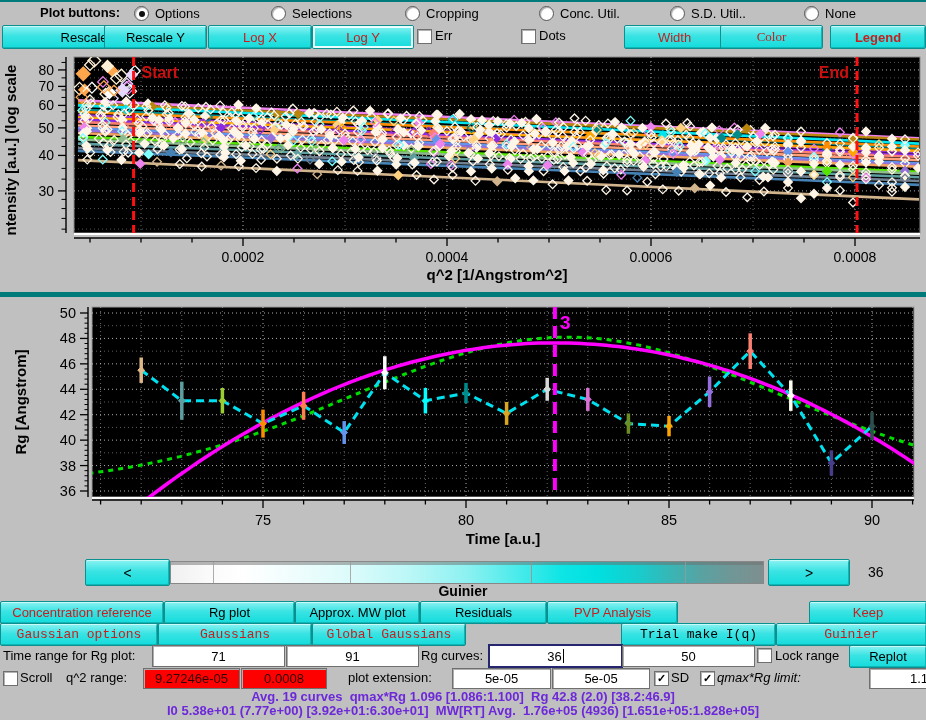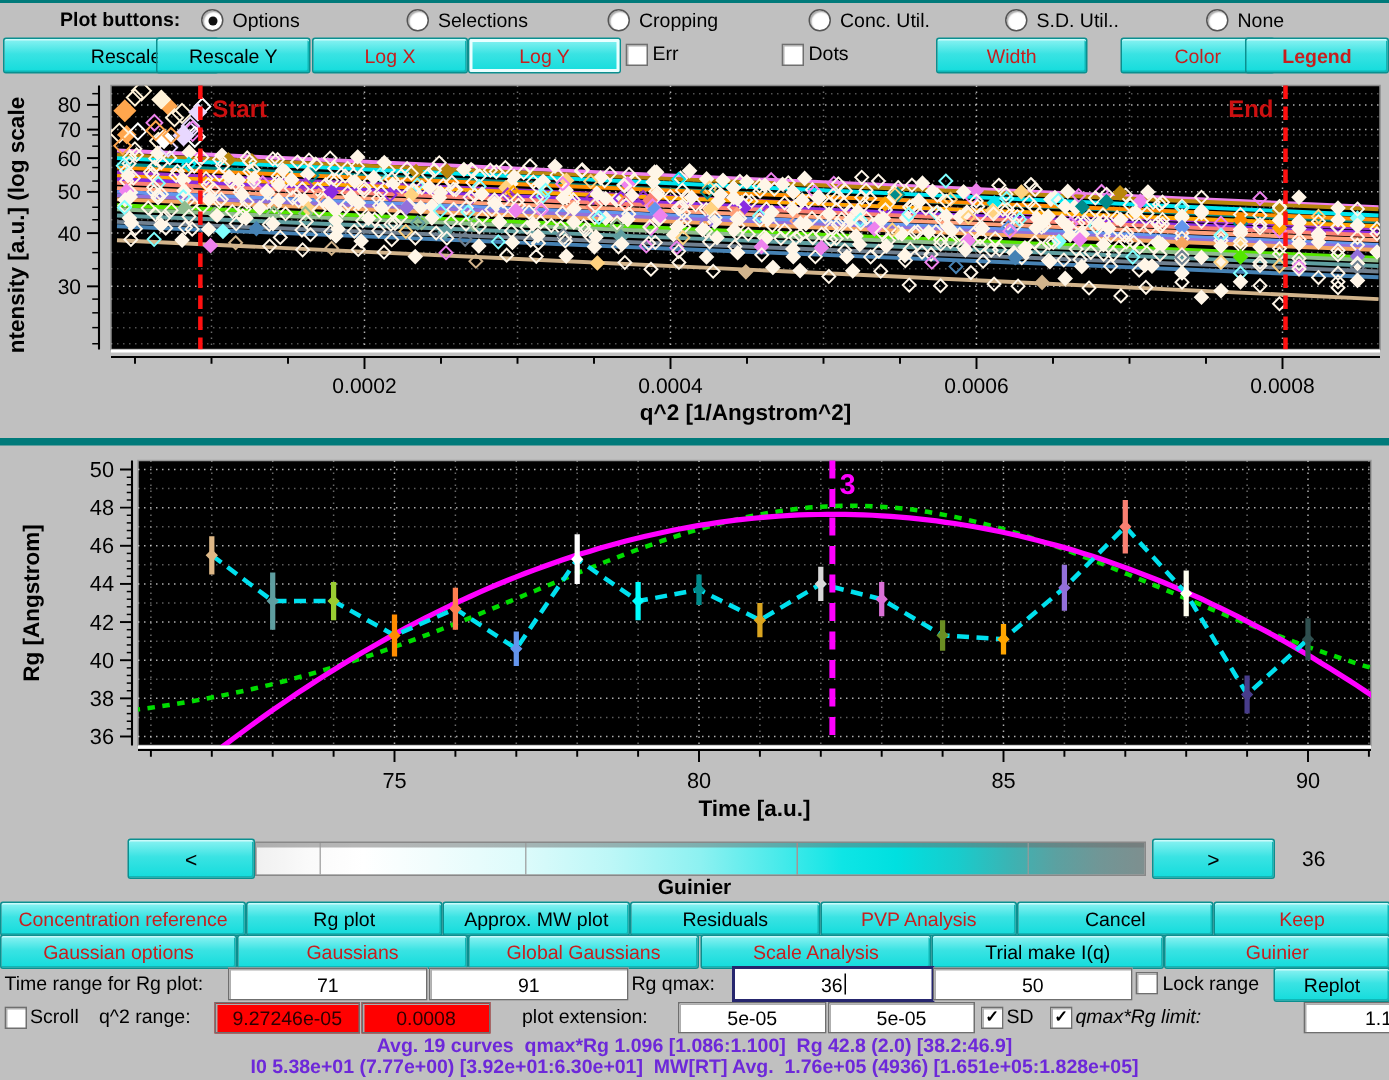--- a/index.html
+++ b/index.html
@@ -50,21 +50,21 @@
   <div class="abs" style="left:0;top:25px;width:926px;height:22px;" id="toolbar">
       <div class="cyanbtn" style="position: absolute; left: 2px; top: 0px; width: 101px; height: 22px; padding-left: 41px;">Rescale XY</div>
       <div class="cyanbtn" style="position: absolute; left: 104px; top: 0px; width: 101px; height: 22px;">Rescale Y</div>
       <div class="cyanbtn redtxt" style="position: absolute; left: 208px; top: 0px; width: 102px; height: 22px;">Log X</div>
       <div class="cyanbtn redtxt focus" style="position: absolute; left: 312px; top: 0px; width: 100px; height: 22px;">Log Y</div>
       <span class="cb" style="position: absolute; left: 417px; top: 4px;"></span>
       <span class="lbl" style="position: absolute; left: 435px; top: 1px;">Err</span>
       <span class="cb" style="position: absolute; left: 521px; top: 4px;"></span>
       <span class="lbl" style="position: absolute; left: 539px; top: 1px;">Dots</span>
       <div class="cyanbtn redtxt" style="position: absolute; left: 624px; top: 0px; width: 99px; height: 22px;">Width</div>
-      <div class="cyanbtn redtxt" style="position: absolute; left: 747px; top: 0px; width: 101px; height: 22px;">Color</div>
+      <div class="cyanbtn redtxt" style="position: absolute; left: 720px; top: 0px; width: 101px; height: 22px; font-family: Liberation Serif, serif;">Color</div>
       <div class="cyanbtn redtxt" style="position: absolute; left: 830px; top: 0px; width: 94px; height: 22px; font-weight: bold;">Legend</div>
     </div>
 
   <svg id="plot1" class="abs" style="left:0;top:50px;" width="926" height="242" viewBox="0 0 926 242">
       <defs>
         <clipPath id="clip1">
           <rect x="74" y="7" width="846" height="176"></rect>
         </clipPath>
       </defs>
       <rect x="74" y="7" width="846" height="176" fill="#000" stroke="#8a8a8a" stroke-width="1"></rect>
@@ -1179,37 +1179,35 @@
   <div class="abs cyanbtn" style="left:768px;top:559px;width:80px;height:25px;font-size:14px;">&gt;</div>
   <div class="abs lbl" style="left:868px;top:562px;width:50px;font-size:14px;">36</div>
   <div class="abs" style="left:0;top:583px;width:926px;text-align:center;font:bold 14px 'Liberation Sans',sans-serif;">Guinier</div>
 
   <div id="grid1" class="abs" style="left:0;top:601px;width:926px;height:21px;">
       <div class="cyanbtn" style="position: absolute; left: 164px; top: 0px; width: 129px; height: 21px;">Rg plot</div>
       <div class="cyanbtn redtxt" style="position: absolute; left: 0px; top: 0px; width: 162px; height: 21px;">Concentration reference</div>
       <div class="cyanbtn" style="position: absolute; left: 295px; top: 0px; width: 123px; height: 21px;">Approx. MW plot</div>
       <div class="cyanbtn" style="position: absolute; left: 420px; top: 0px; width: 125px; height: 21px;">Residuals</div>
       <div class="cyanbtn redtxt" style="position: absolute; left: 547px; top: 0px; width: 129px; height: 21px;">PVP Analysis</div>
-      <div class="cyanbtn" style="position: absolute; left: 678px; top: 0px; width: 129px; height: 21px;">Cancel</div>
       <div class="cyanbtn redtxt" style="position: absolute; left: 809px; top: 0px; width: 116px; height: 21px;">Keep</div>
     </div>
-  <div id="grid2" class="abs" style="left:0;top:623px;width:926px;height:21px;">
+  <div id="grid2" class="abs" style="left:0;top:623px;width:926px;height:21px;font-family:Liberation Mono, monospace;">
       <div class="cyanbtn redtxt" style="position: absolute; left: 0px; top: 0px; width: 156px; height: 21px;">Gaussian options</div>
       <div class="cyanbtn redtxt" style="position: absolute; left: 312px; top: 0px; width: 152px; height: 21px;">Global Gaussians</div>
       <div class="cyanbtn redtxt" style="position: absolute; left: 158px; top: 0px; width: 152px; height: 21px;">Gaussians</div>
-      <div class="cyanbtn redtxt" style="position: absolute; left: 467px; top: 0px; width: 152px; height: 21px;">Scale Analysis</div>
       <div class="cyanbtn" style="position: absolute; left: 621px; top: 0px; width: 153px; height: 21px;">Trial make I(q)</div>
       <div class="cyanbtn redtxt" style="position: absolute; left: 776px; top: 0px; width: 149px; height: 21px;">Guinier</div>
     </div>
 
   <div class="abs" style="left:0;top:645px;width:926px;height:22px;">
     <span class="abs lbl" style="left:3px;top:1px;">Time range for Rg plot:</span>
     <div class="abs inp" style="left:152px;top:0;width:131px;height:20px;">71</div>
     <div class="abs inp" style="left:286px;top:0;width:131px;height:20px;">91</div>
-    <span class="abs lbl" style="left:421px;top:1px;">Rg qmax:</span>
+    <span class="abs lbl" style="left:421px;top:1px;">Rg curves:</span>
     <div class="abs inp focus" style="left:488px;top:-1px;width:131px;height:20px;">
       <span>36</span>
         <span class="caret"></span>
     </div>
     <div class="abs inp" style="left:622px;top:0;width:131px;height:20px;">50</div>
     <span class="abs cb" style="left:757px;top:3px;"></span>
     <span class="abs lbl" style="left:775px;top:1px;">Lock range</span>
     <div class="abs cyanbtn" style="left:849px;top:0;width:76px;height:21px;">Replot</div>
   </div>
 

